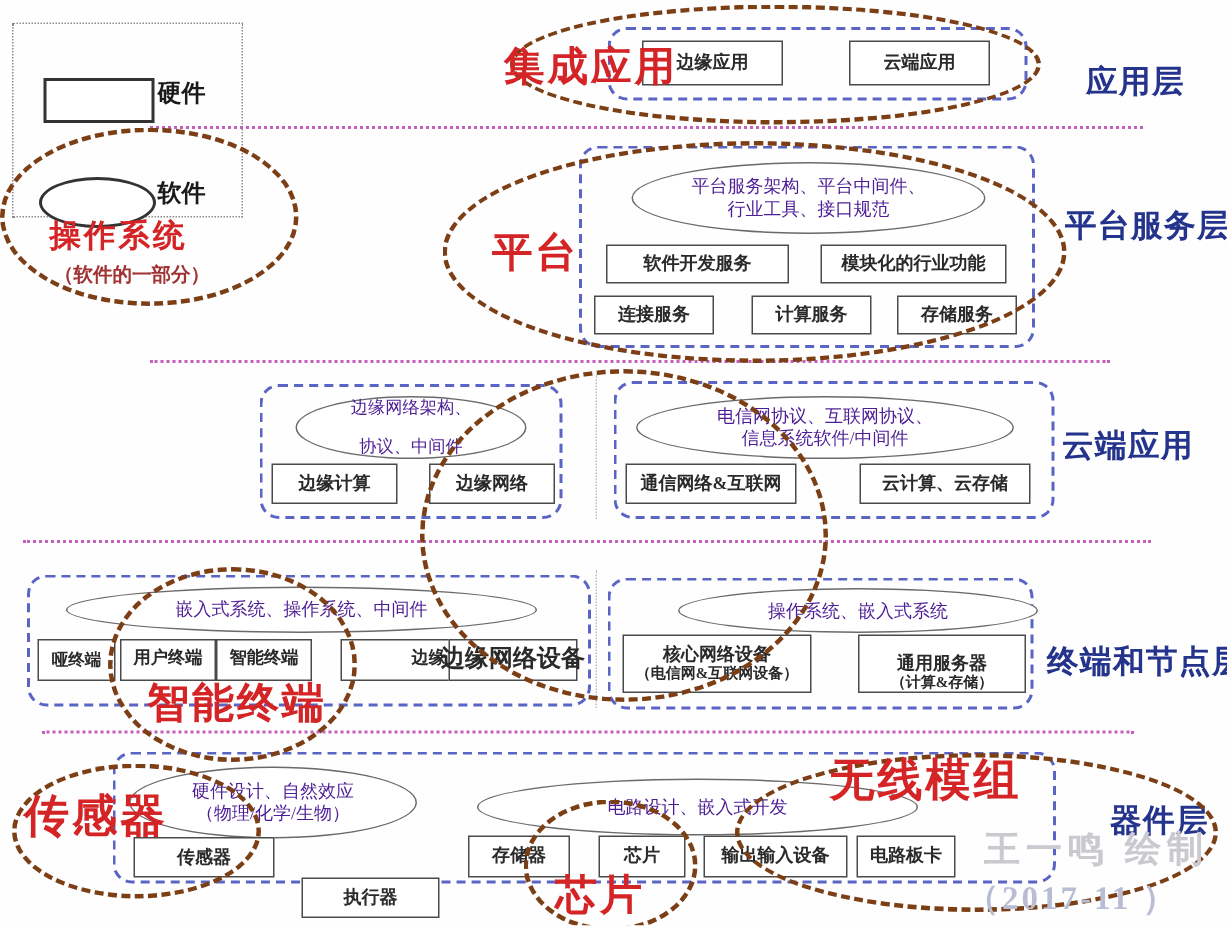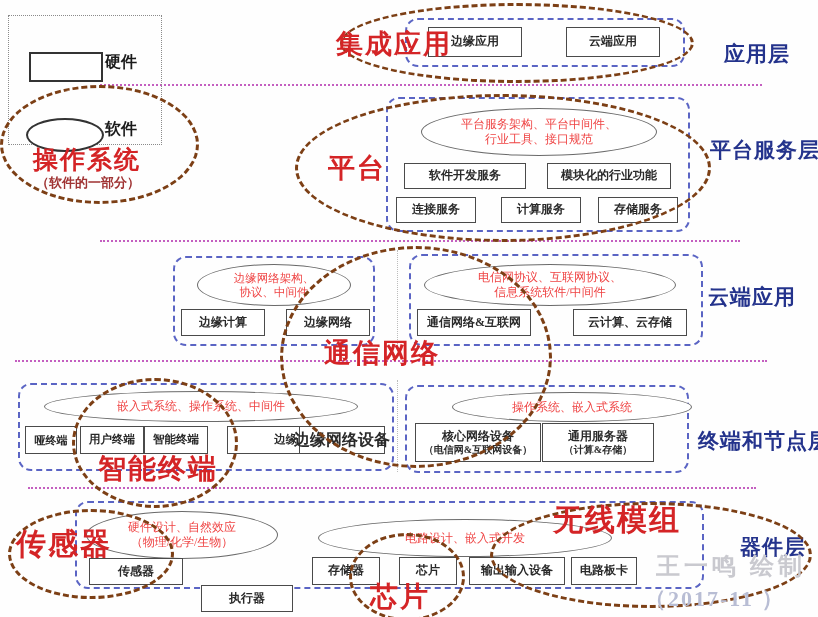--- a/index.html
+++ b/index.html
@@ -13,21 +13,21 @@
     position:absolute;background:#fff;border:1px solid #4a4a4a;
     display:flex;flex-direction:column;align-items:center;justify-content:center;
     font-size:12px;font-weight:bold;color:#2a2a2a;text-align:center;line-height:1.15;
     white-space:nowrap;z-index:5;
   }
   .box .sub{font-size:10px;font-weight:bold;}
   
   .ell{
     position:absolute;background:#fff;border:1px solid #6a6a6a;border-radius:50%;
     display:flex;flex-direction:column;align-items:center;justify-content:center;
-    font-size:12px;color:#ef4444;text-align:center;line-height:1.25;white-space:nowrap;z-index:4;
+    font-size:12px;color:#4c1d95;text-align:center;line-height:1.25;white-space:nowrap;z-index:4;
   }
   
   .zone{
     position:absolute;border:2px dashed #5a64c4;border-radius:13px;z-index:2;background:transparent;
   }
   
   .annot{
     position:absolute;border:3px dashed #7c3f15;border-radius:50%;z-index:8;background:transparent;pointer-events:none;
   }
   
@@ -74,76 +74,75 @@
   <div class="vdiv" style="left:397px;top:380px;height:92px;"></div>
 
   <div class="zone" style="left:405px;top:18px;width:276px;height:45px;"></div>
   <div class="box" style="left:428px;top:27px;width:92px;height:28px;">边缘应用</div>
   <div class="box" style="left:566px;top:27px;width:92px;height:28px;">云端应用</div>
   <div class="annot" style="left:340px;top:3px;width:348px;height:74px;"></div>
   <div class="red" style="left:336px;top:26px;font-size:27px;">集成应用</div>
   <div class="layer-label" style="left:724px;top:40px;">应用层</div>
 
   <div class="annot" style="left:0px;top:85px;width:193px;height:113px;"></div>
-  <div class="red" style="left:33px;top:143px;font-size:25px;">操作系统</div>
+  <div class="red" style="left:33px;top:143px;font-size:21px;">操作系统</div>
   <div class="red-sub" style="left:36px;top:174px;">（软件的一部分）</div>
 
   <div class="zone" style="left:386px;top:97px;width:300px;height:131px;"></div>
   <div class="ell" style="left:421px;top:108px;width:234px;height:46px;">
     <div>平台服务架构、平台中间件、</div>
     <div>行业工具、接口规范</div>
   </div>
   <div class="box" style="left:404px;top:163px;width:120px;height:24px;">软件开发服务</div>
   <div class="box" style="left:547px;top:163px;width:122px;height:24px;">模块化的行业功能</div>
   <div class="box" style="left:396px;top:197px;width:78px;height:24px;">连接服务</div>
   <div class="box" style="left:501px;top:197px;width:78px;height:24px;">计算服务</div>
   <div class="box" style="left:598px;top:197px;width:78px;height:24px;">存储服务</div>
   <div class="annot" style="left:295px;top:94px;width:410px;height:142px;"></div>
   <div class="red" style="left:328px;top:150px;font-size:27px;">平台</div>
   <div class="layer-label" style="left:710px;top:136px;">平台服务层</div>
 
   <div class="zone" style="left:173px;top:256px;width:198px;height:86px;"></div>
-  <div class="ell" style="left:197px;top:264px;width:152px;height:40px;font-size:11.5px;">
+  <div class="ell" style="left:197px;top:264px;width:152px;height:40px;font-size:11.5px;justify-content:space-between;">
     <div>边缘网络架构、</div>
     <div>协议、中间件</div>
   </div>
   <div class="box" style="left:181px;top:309px;width:82px;height:25px;">边缘计算</div>
   <div class="box" style="left:286px;top:309px;width:82px;height:25px;">边缘网络</div>
 
   <div class="zone" style="left:409px;top:254px;width:290px;height:88px;"></div>
   <div class="ell" style="left:424px;top:264px;width:250px;height:40px;">
     <div>电信网协议、互联网协议、</div>
     <div>信息系统软件/中间件</div>
   </div>
   <div class="box" style="left:417px;top:309px;width:112px;height:25px;">通信网络&amp;互联网</div>
   <div class="box" style="left:573px;top:309px;width:112px;height:25px;">云计算、云存储</div>
   <div class="layer-label" style="left:708px;top:283px;">云端应用</div>
 
   <div class="annot" style="left:280px;top:246px;width:266px;height:216px;"></div>
-  <div class="red" style="left:324px;top:335px;font-size:27px;">通信网络</div>
 
   <div class="zone" style="left:18px;top:383px;width:372px;height:84px;"></div>
   <div class="ell" style="left:44px;top:391px;width:312px;height:29px;">
     <div>嵌入式系统、操作系统、中间件</div>
   </div>
   <div class="box" style="left:25px;top:426px;width:50px;height:26px;font-size:11px;">哑终端</div>
   <div class="box" style="left:80px;top:426px;width:62px;height:26px;font-size:11.5px;">用户终端</div>
   <div class="box" style="left:144px;top:426px;width:62px;height:26px;font-size:11.5px;">智能终端</div>
   <div class="box" style="left:227px;top:426px;width:70px;height:26px;font-size:11.5px;padding-left:40px;">边缘服务器</div>
   <div class="box" style="left:299px;top:426px;width:84px;height:26px;font-size:16px;">边缘网络设备</div>
 
   <div class="zone" style="left:405px;top:385px;width:280px;height:84px;"></div>
   <div class="ell" style="left:452px;top:392px;width:238px;height:28px;">
     <div>操作系统、嵌入式系统</div>
   </div>
   <div class="box" style="left:415px;top:423px;width:124px;height:37px;justify-content:center;">
     <div>核心网络设备</div>
     <div class="sub">（电信网&amp;互联网设备）</div>
   </div>
-  <div class="box" style="left:542px;top:423px;width:110px;height:37px;">
+  <div class="box" style="left:572px;top:423px;width:110px;height:37px;justify-content:flex-end;">
     <div>通用服务器</div>
     <div class="sub">（计算&amp;存储）</div>
   </div>
   <div class="layer-label" style="left:698px;top:427px;">终端和节点层</div>
 
   <div class="annot" style="left:72px;top:378px;width:160px;height:124px;"></div>
   <div class="red" style="left:98px;top:450px;font-size:28px;">智能终端</div>
 
   <div class="zone" style="left:75px;top:501px;width:625px;height:84px;"></div>
   <div class="ell" style="left:86px;top:511px;width:190px;height:46px;">

